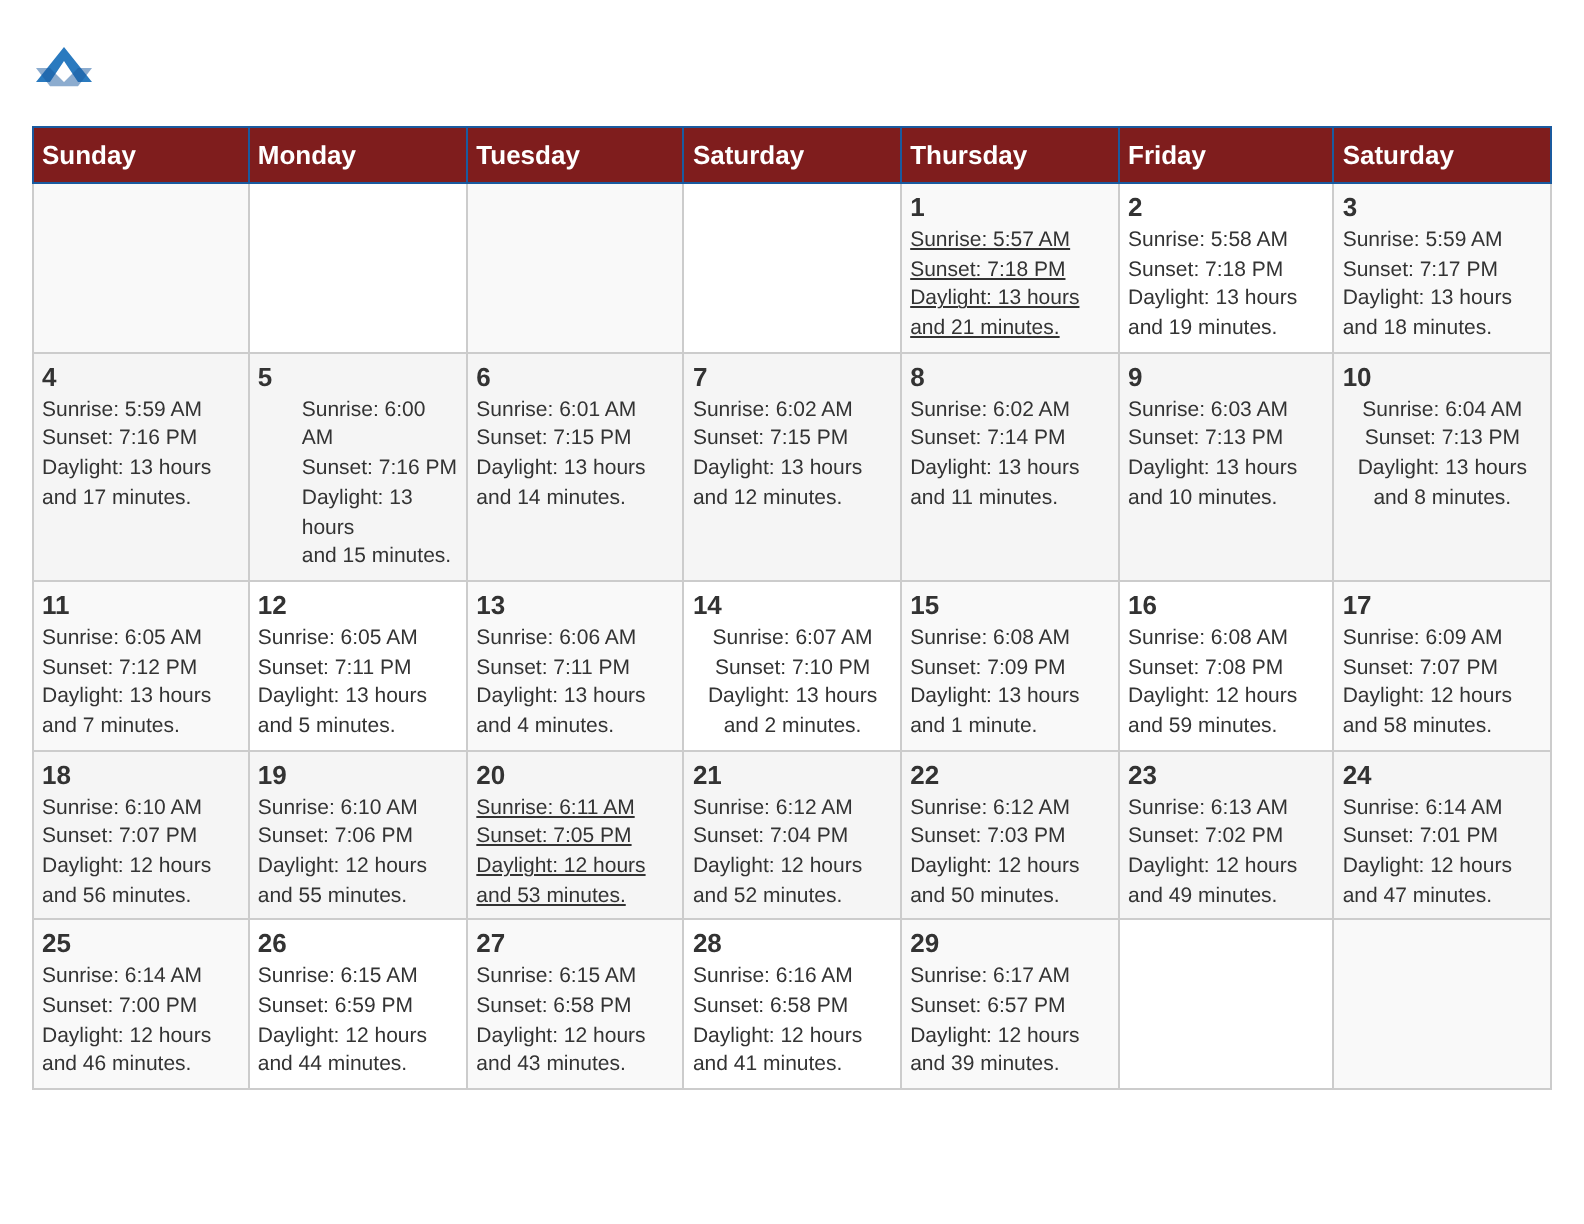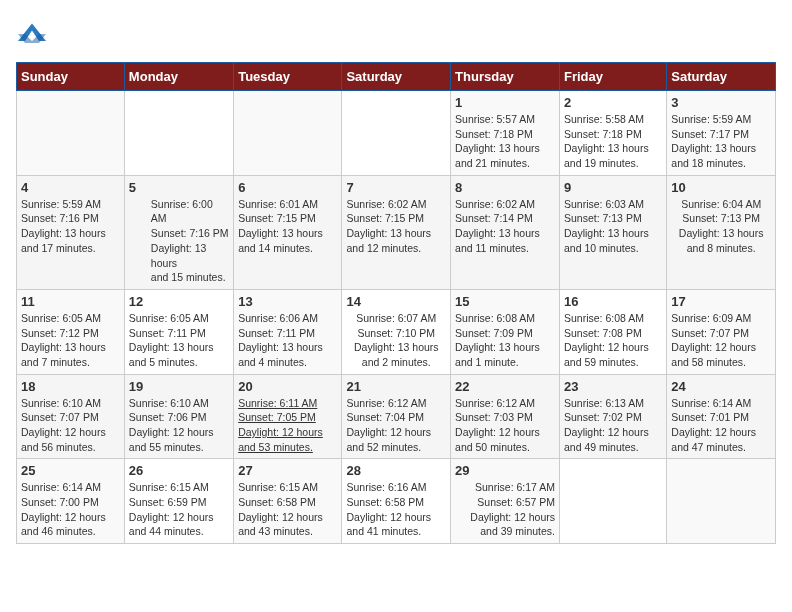--- a/index.html
+++ b/index.html
@@ -130,21 +130,21 @@
       </tr>
   </thead>
   <tbody id="calendar-body">
   <tr>
         <td></td>
         <td></td>
         <td></td>
         <td></td>
         <td>
           <span class="day-number">1</span>
-          <div class="day-info" style="white-space: pre-line;">Sunrise: 5:57 AM
+          <div class="day-info" style="white-space: pre-line; text-decoration: underline;">Sunrise: 5:57 AM
 Sunset: 7:18 PM
 Daylight: 13 hours
 and 21 minutes.</div>
         </td>
         <td>
           <span class="day-number">2</span>
           <div class="day-info" style="white-space: pre-line;">Sunrise: 5:58 AM
 Sunset: 7:18 PM
 Daylight: 13 hours
 and 19 minutes.</div>
@@ -334,21 +334,21 @@
         </td>
         <td>
           <span class="day-number">28</span>
           <div class="day-info" style="white-space: pre-line;">Sunrise: 6:16 AM
 Sunset: 6:58 PM
 Daylight: 12 hours
 and 41 minutes.</div>
         </td>
         <td>
           <span class="day-number">29</span>
-          <div class="day-info" style="white-space: pre-line; text-align: right;">Sunrise: 6:17 AM
+          <div class="day-info" style="white-space: pre-line;">Sunrise: 6:17 AM
 Sunset: 6:57 PM
 Daylight: 12 hours
 and 39 minutes.</div>
         </td>
         <td></td>
         <td></td>
       </tr>
     </tbody>
 </table>
 

